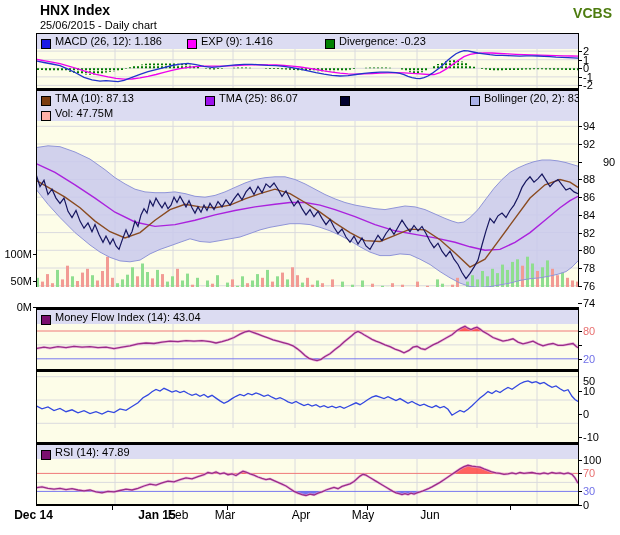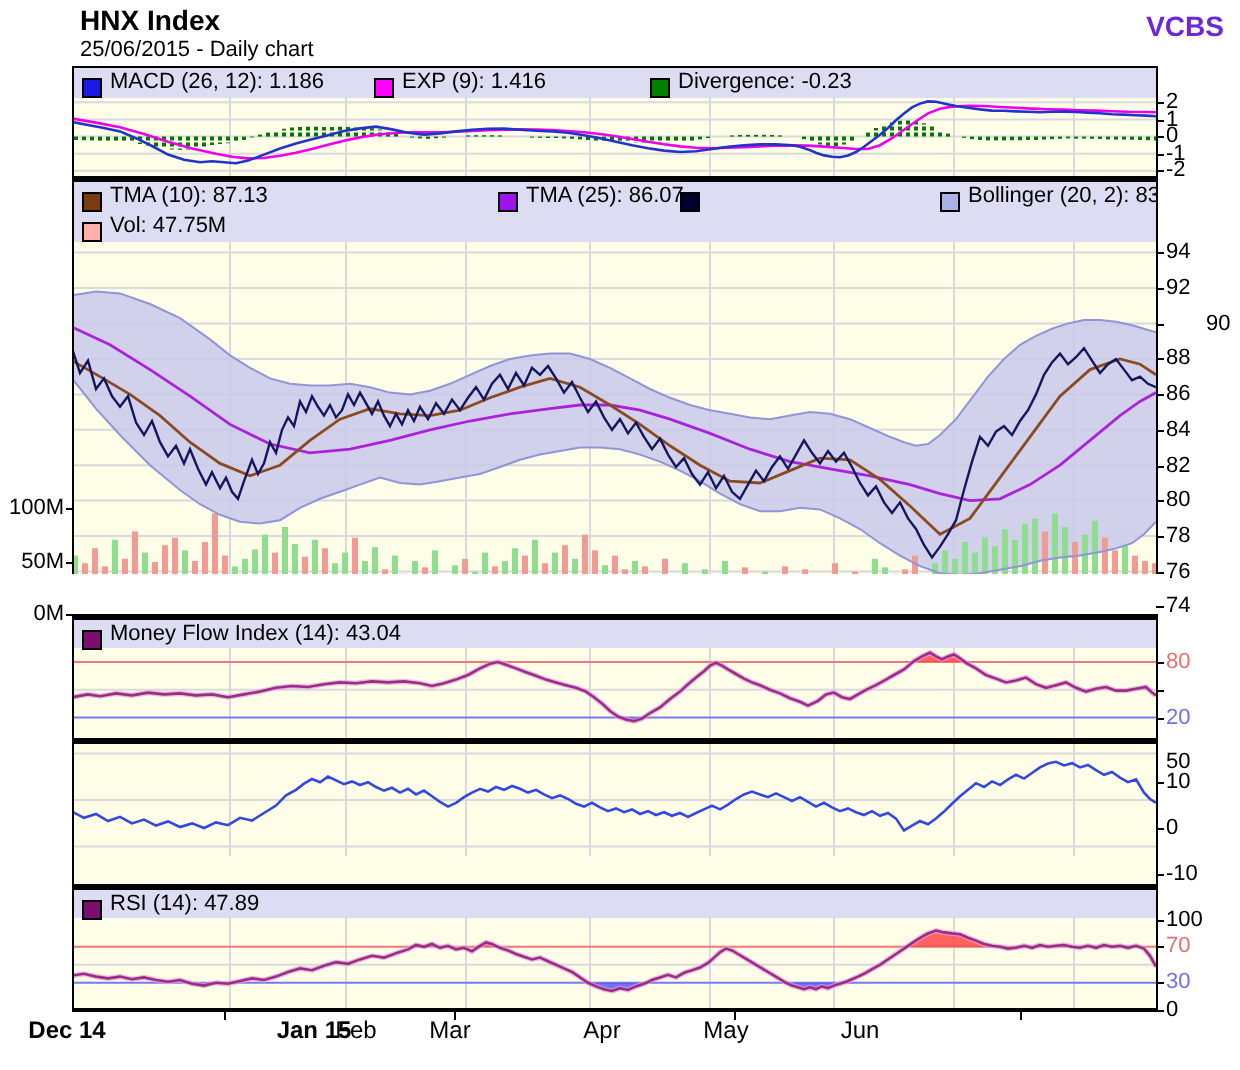--- a/index.html
+++ b/index.html
@@ -1,19 +1,19 @@
 <!DOCTYPE html>
 <html><head>
 <meta charset="utf-8">
 <style>
   html,body{margin:0;padding:0;background:#fff;}
   .stage{position:relative;width:620px;height:535px;background:#fff;font-family:"Liberation Sans",sans-serif;overflow:hidden;}
   .title{position:absolute;left:40px;top:2px;font-size:14px;font-weight:bold;color:#000;}
   .subtitle{position:absolute;left:40px;top:19px;font-size:11px;color:#000;}
-  .brand{position:absolute;right:8px;top:5px;font-size:14px;font-weight:bold;color:#6d28d9;}
+  .brand{position:absolute;right:8px;top:5px;font-size:14px;font-weight:bold;color:#4d7c0f;}
   #chart-area{position:absolute;left:0;top:0;width:620px;height:535px;}
   .panel{position:absolute;left:36px;width:541px;border-left:1px solid #000;border-right:1px solid #000;background:#FDFDE8;overflow:hidden;}
   .legend{position:relative;width:100%;background:#DCDCF2;}
   .leg-item{position:absolute;font-size:11px;color:#000;white-space:nowrap;display:flex;align-items:flex-end;height:15px;line-height:15px;}
   .sq{display:inline-block;width:8px;height:8px;border:1px solid #000;margin-right:4px;flex:none;}
   .ytick{position:absolute;font-size:11px;left:583px;line-height:12px;}
   .vtick{position:absolute;font-size:11px;width:31px;left:1px;text-align:right;color:#000;line-height:12px;}
   .dash{position:absolute;background:#000;width:4px;height:1px;left:578px;}
   .ldash{position:absolute;background:#000;width:4px;height:1px;left:33px;}
   .sep{position:absolute;left:36px;width:543px;background:#000;}
@@ -202,21 +202,21 @@
       <div class="dash" style="top: 77px;"></div>
       <div class="ytick" style="top: 71px; color: rgb(0, 0, 0);">-1</div>
       <div class="dash" style="top: 85px;"></div>
       <div class="ytick" style="top: 79px; color: rgb(0, 0, 0);">-2</div>
       <div class="panel" style="top: 91px; height: 196px;">
         <div class="legend" style="height: 30px;">
           <div class="leg-item" style="left: 4px; top: 0px;">
             <span class="sq" style="background: rgb(123, 61, 16);"></span>
             <span>TMA (10): 87.13</span>
           </div>
-          <div class="leg-item" style="left: 168px; top: 0px; margin-left: 44px;">
+          <div class="leg-item" style="left: 168px; top: 0px;">
             <span class="sq" style="background: rgb(157, 19, 236);"></span>
             <span>TMA (25): 86.07</span>
           </div>
           <div class="leg-item" style="left: 303px; top: 0px;">
             <span class="sq" style="background: rgb(0, 0, 46);"></span>
           </div>
           <div class="leg-item" style="left: 433px; top: 0px;">
             <span class="sq" style="background: rgb(170, 178, 232);"></span>
             <span>Bollinger (20, 2): 83.21 - 89.5</span>
           </div>

